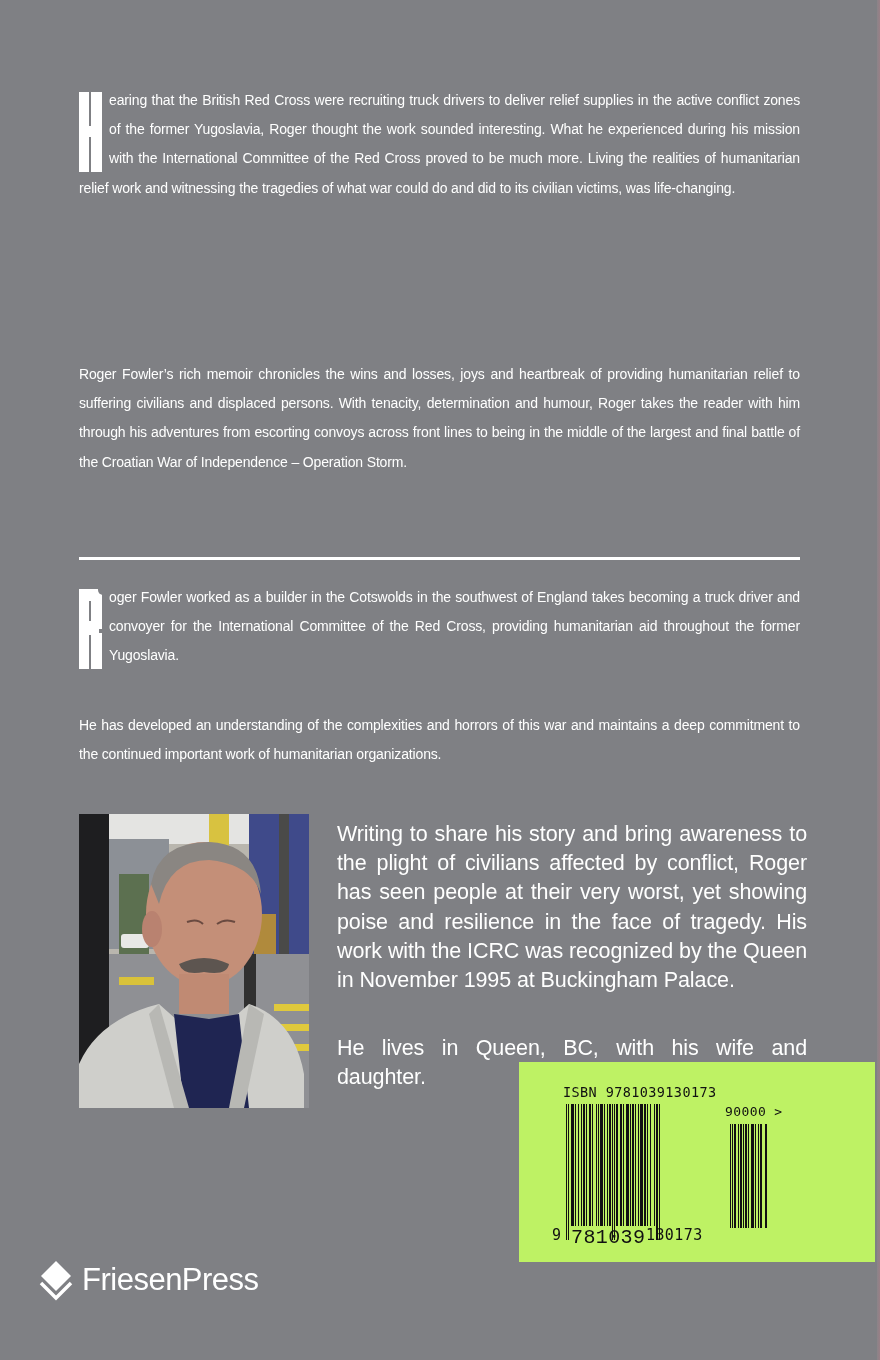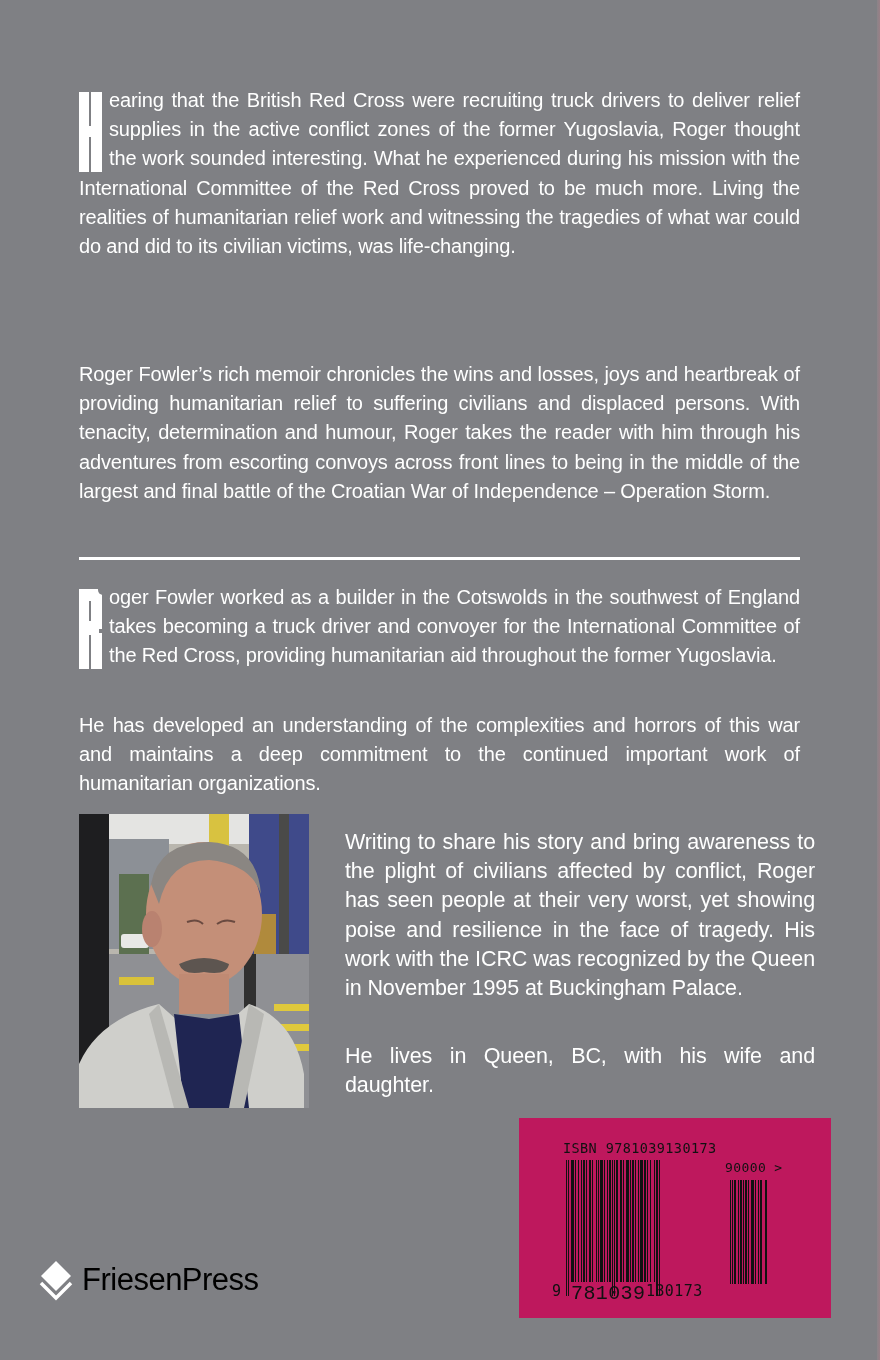--- a/index.html
+++ b/index.html
@@ -11,21 +11,21 @@
     font-family: "Liberation Sans", "DejaVu Sans", sans-serif;
     color: #ffffff;
   }
   .edge-right {
     position: absolute; right: 0; top: 0; width: 3px; height: 1360px;
     background: linear-gradient(to right, #8a8489, #9a7f86);
   }
   .para {
     position: absolute;
     left: 79px; width: 721px;
-    font-size: 20px;
+    font-size: 14px;
     line-height: 29.2px;
     text-align: justify;
     letter-spacing: -0.15px;
     margin: 0;
   }
   .dropcap {
     position: absolute; left: 0; top: 3px;
     width: 23px; height: 80px;
     background: #ffffff;
   }
@@ -54,35 +54,35 @@
     position: absolute; left: 79px; top: 557px; width: 721px; height: 3px; background: #ffffff;
   }
   .photo {
     position: absolute; left: 79px; top: 814px; width: 230px; height: 294px;
     overflow: hidden; background: #c8c6c0;
   }
   .photo svg { display: block; }
   .side-para {
     position: absolute; left: 329px; width: 470px;
     font-size: 21.5px; line-height: 29.2px; text-align: justify;
-    margin: 16px; letter-spacing: -0.1px;
+    margin: 8px; letter-spacing: -0.1px;
   }
   .barcode-box {
-    position: absolute; left: 519px; top: 1118px; width: 312px; height: 200px;
-    background: #be185d;
+    position: absolute; left: 519px; top: 1062px; width: 356px; height: 200px;
+    background: #bef264;
   }
   .bc-text {
     position: absolute; font-family: "DejaVu Sans Mono", "Liberation Mono", monospace;
     color: #111; font-size: 13.5px; letter-spacing: 0.4px; white-space: nowrap;
   }
   .logo {
     position: absolute; left: 38px; top: 1258px; height: 44px; display: flex; align-items: center;
   }
   .logo-text {
-    font-size: 31px; color: #000000; letter-spacing: -0.5px; margin-left: 8px;
+    font-size: 31px; color: #ffffff; letter-spacing: -0.5px; margin-left: 8px;
     font-family: "Liberation Sans", sans-serif;
   }
 </style>
 </head>
 <body>
 
 <div class="edge-right"></div>
 
 <div class="para" style="top:86px;">
   <div class="float-space"></div>

